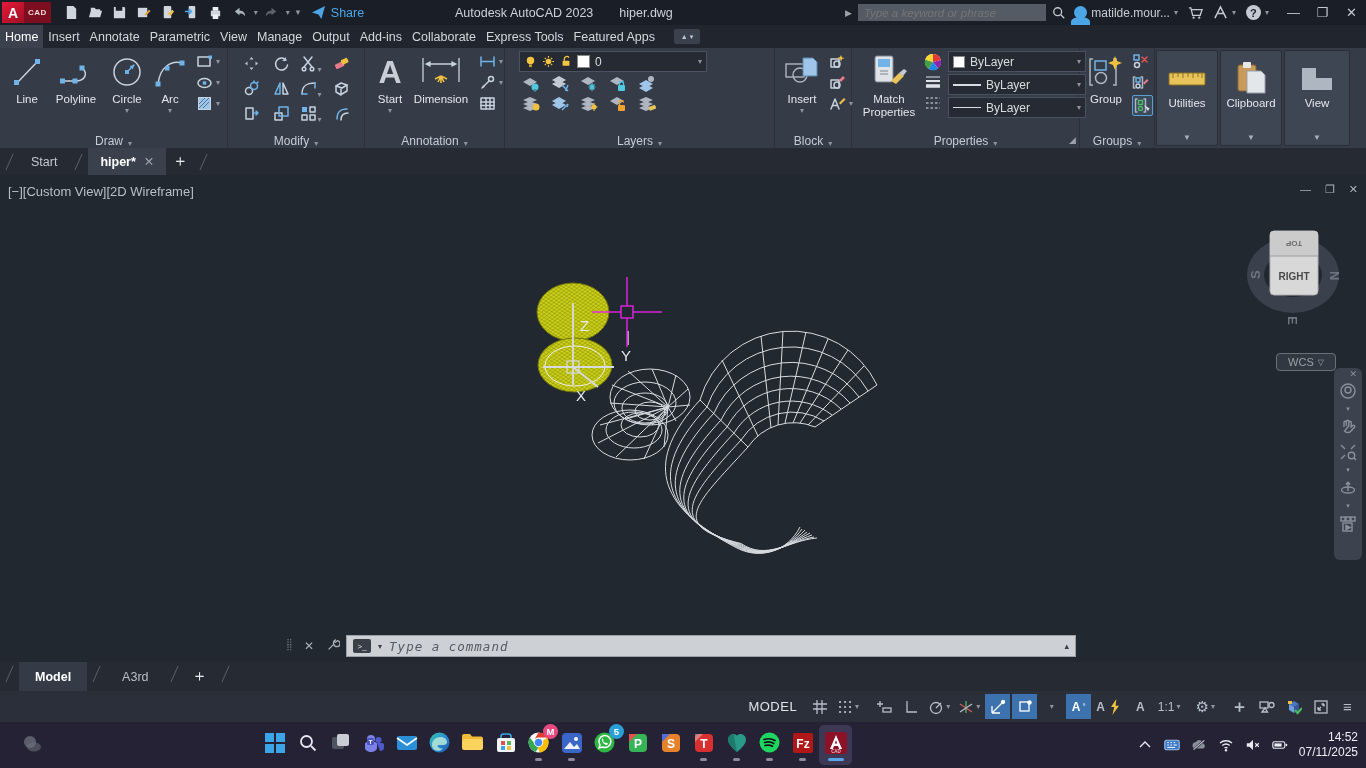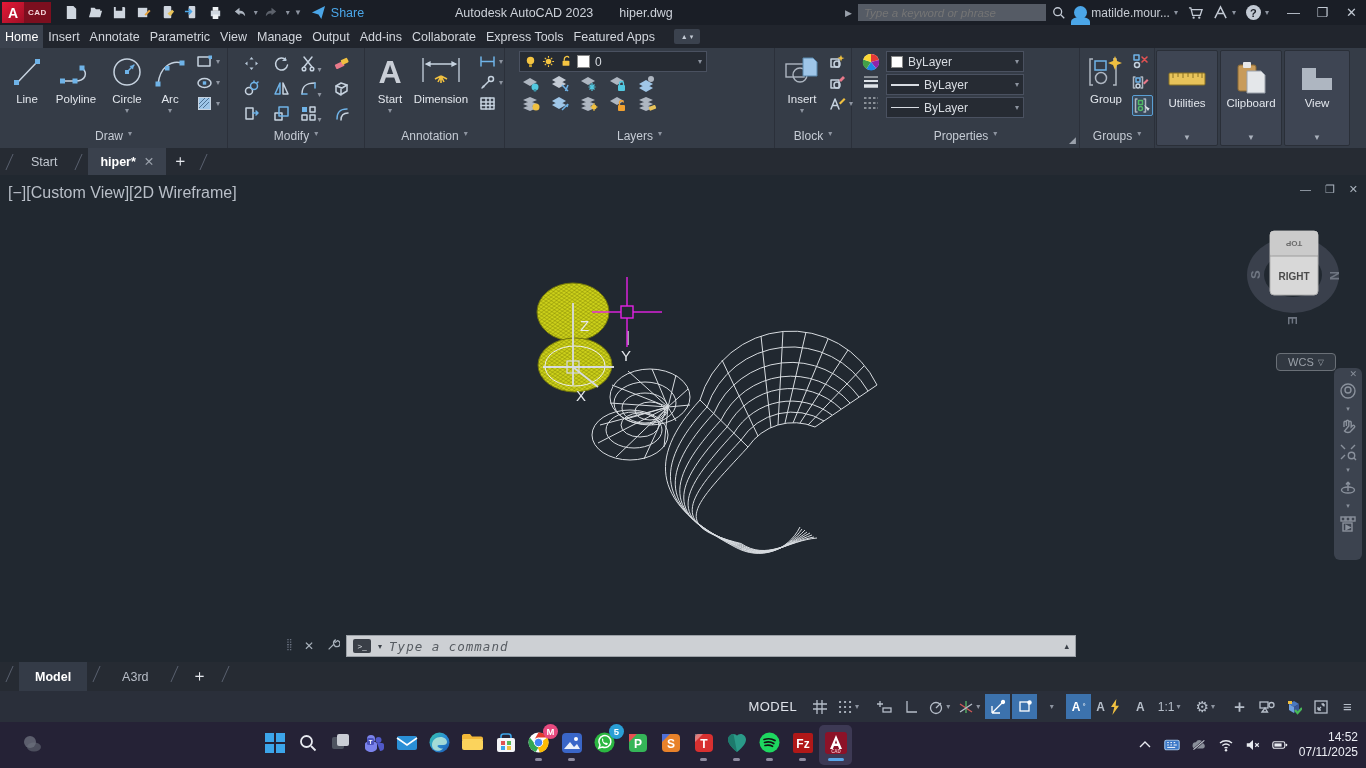--- a/index.html
+++ b/index.html
@@ -30,21 +30,21 @@
 
 .ribbontabs{position:absolute;top:25px;left:0;right:0;height:23px;background:#21252d;display:flex;align-items:stretch;font-size:12.5px;color:#d2d6dd}
 .rtab{padding:0 5px;display:flex;align-items:center}
 .rtab.active{background:#3b424e;color:#fff}
 .ribtoggle{margin-left:14px;align-self:center;width:26px;height:15px;background:#3b424e;border-radius:2px;display:flex;align-items:center;justify-content:center;gap:2px;color:#c3cad4;font-size:7px}
 
 
 .ribbon{position:absolute;top:48px;left:0;right:0;height:100px;background:#353c47;display:flex;color:#dde1e7}
 .panel{height:100%;border-right:1px solid #2b303a;display:flex;flex-direction:column;flex:none}
 .pc{flex:1;display:flex;padding:3px 6px 0}
-.plabel{height:19px;display:flex;align-items:flex-start;justify-content:center;gap:5px;color:#c6ccd5;font-size:12px}
+.plabel{height:19px;display:flex;align-items:flex-end;justify-content:center;gap:5px;color:#c6ccd5;font-size:12px}
 .bigbtn{display:flex;flex-direction:column;align-items:center;font-size:11.5px;color:#e2e6ec;flex:none}
 .bigbtn .ic{height:42px;display:flex;align-items:center;justify-content:center}
 .bigbtn .lb{line-height:13px;text-align:center}
 .minicol{display:flex;flex-direction:column;justify-content:flex-start;gap:4px;margin-left:6px;padding-top:2px}
 .mini{display:flex;align-items:center;gap:3px}
 .mini svg{width:17px;height:17px}
 .mgrid{display:grid;grid-template-columns:repeat(4,30px);grid-auto-rows:25px;align-items:center;justify-items:center;padding-top:2px}
 .mgrid svg{width:17px;height:17px}
 svg.oln{stroke:#c6d2df;fill:none;stroke-width:1.5;stroke-linecap:round;stroke-linejoin:round}
 .ddbox{height:21px;background:#262b33;border:1px solid #4a5160;display:flex;align-items:center;padding:0 4px;gap:5px;font-size:12px;color:#d8dce2}
@@ -61,21 +61,21 @@
 
 .filetabs{position:absolute;top:148px;left:0;right:0;height:27px;background:#262b33;display:flex;align-items:flex-end;font-size:12.5px}
 .slash{width:1px;height:16px;background:#5a6170;transform:skewX(-24deg);margin:0 9px 5px}
 .ftab{height:27px;display:flex;align-items:center;padding:0 12px;color:#c2c8d0}
 .ftab.active{background:#3a414d;color:#fff;font-weight:bold}
 .ftab .x{margin-left:8px;color:#9aa1ab;font-weight:normal}
 .fplus{color:#e6e9ee;font-size:16px;margin:0 6px 3px}
 
 
 .canvas{position:absolute;top:175px;left:0;right:0;height:487px;background:#212830}
-.vplabel{position:absolute;left:8px;top:9px;color:#b9bfc8;font-size:16px}
+.vplabel{position:absolute;left:8px;top:9px;color:#b9bfc8;font-size:13px}
 .dwinbtns{position:absolute;right:8px;top:8px;display:flex;gap:14px;color:#aab3bd;font-size:11px}
 .drawing{position:absolute;inset:0}
 .viewcube{position:absolute;right:16px;top:38px;width:110px;height:130px}
 .vc-wcs{position:absolute;right:30px;top:178px;width:60px;height:18px;border:1px solid #6a7077;border-radius:4px;background:rgba(80,86,96,.35);color:#9aa0a8;font-size:11px;display:flex;align-items:center;justify-content:center;gap:4px}
 .navbar{position:absolute;right:4px;top:193px;width:28px;height:192px;background:rgba(68,75,88,.78);border-radius:6px;display:flex;flex-direction:column;align-items:center;padding-top:14px;gap:7px}
 .navbar .nx{position:absolute;top:1px;right:5px;color:#8a919c;font-size:9px}
 .navbar svg{width:18px;height:18px;stroke:#8a919c;fill:none;stroke-width:1.4}
 .navbar .nc{color:#8a919c;font-size:7px;line-height:4px}
 .cmdline{position:absolute;left:286px;top:458px;width:790px;height:26px;display:flex;align-items:center}
 .cgrip{color:#6a7280;font-size:9px;letter-spacing:1px;line-height:5px;width:12px}
@@ -547,20 +547,32 @@
         </div>
       </div>
       <div class="plabel">
           <span>Block</span>
           <span class="caret">▾</span>
         </div>
     </div>
 
     <div class="panel" style="width:228px;position:relative">
       <div class="pc">
+        <div class="bigbtn" style="width:62px">
+          <span class="ic">
+              <svg width="40" height="38" viewBox="0 0 40 38">
+                <rect x="6" y="3" width="18" height="26" rx="2" fill="#dfe3e8" stroke="#7d8591"></rect>
+                <rect x="9" y="6" width="12" height="8" fill="#6fb3e8"></rect>
+                <path d="M11 18h8M11 21h8" stroke="#7d8591" stroke-width="1.2"></path>
+                <path d="M22 28l8-8 5 3-8 8z" fill="#e8c35a"></path>
+                <path d="M30 20l5-4 3 2-4 5z" fill="#c3cad4"></path>
+              </svg>
+            </span>
+          <span class="lb">Match Properties</span>
+        </div>
         <div style="display:flex;flex-direction:column;gap:4px;margin-left:4px;padding-top:2px">
           <svg width="18" height="18" viewBox="0 0 18 18">
               <circle cx="9" cy="9" r="8" fill="#fff"></circle>
               <path d="M9 1A8 8 0 0 1 16.8 7L9 9z" fill="#e53935"></path>
               <path d="M16.8 7A8 8 0 0 1 14 15.5L9 9z" fill="#8e24aa"></path>
               <path d="M14 15.5A8 8 0 0 1 4.5 15.8L9 9z" fill="#1e88e5"></path>
               <path d="M4.5 15.8A8 8 0 0 1 1.3 6.5L9 9z" fill="#43a047"></path>
               <path d="M1.3 6.5A8 8 0 0 1 9 1L9 9z" fill="#fdd835"></path>
             </svg>
           <svg width="18" height="16" viewBox="0 0 18 16">

